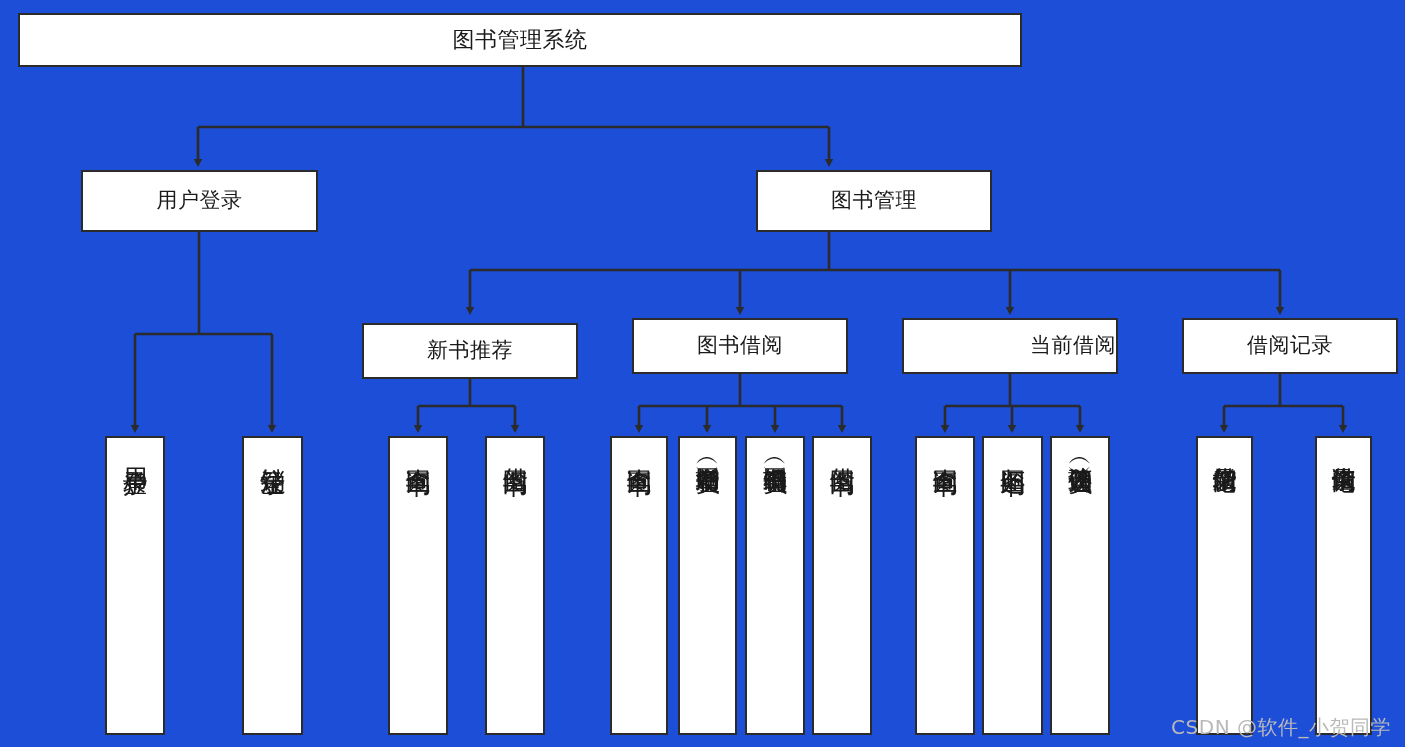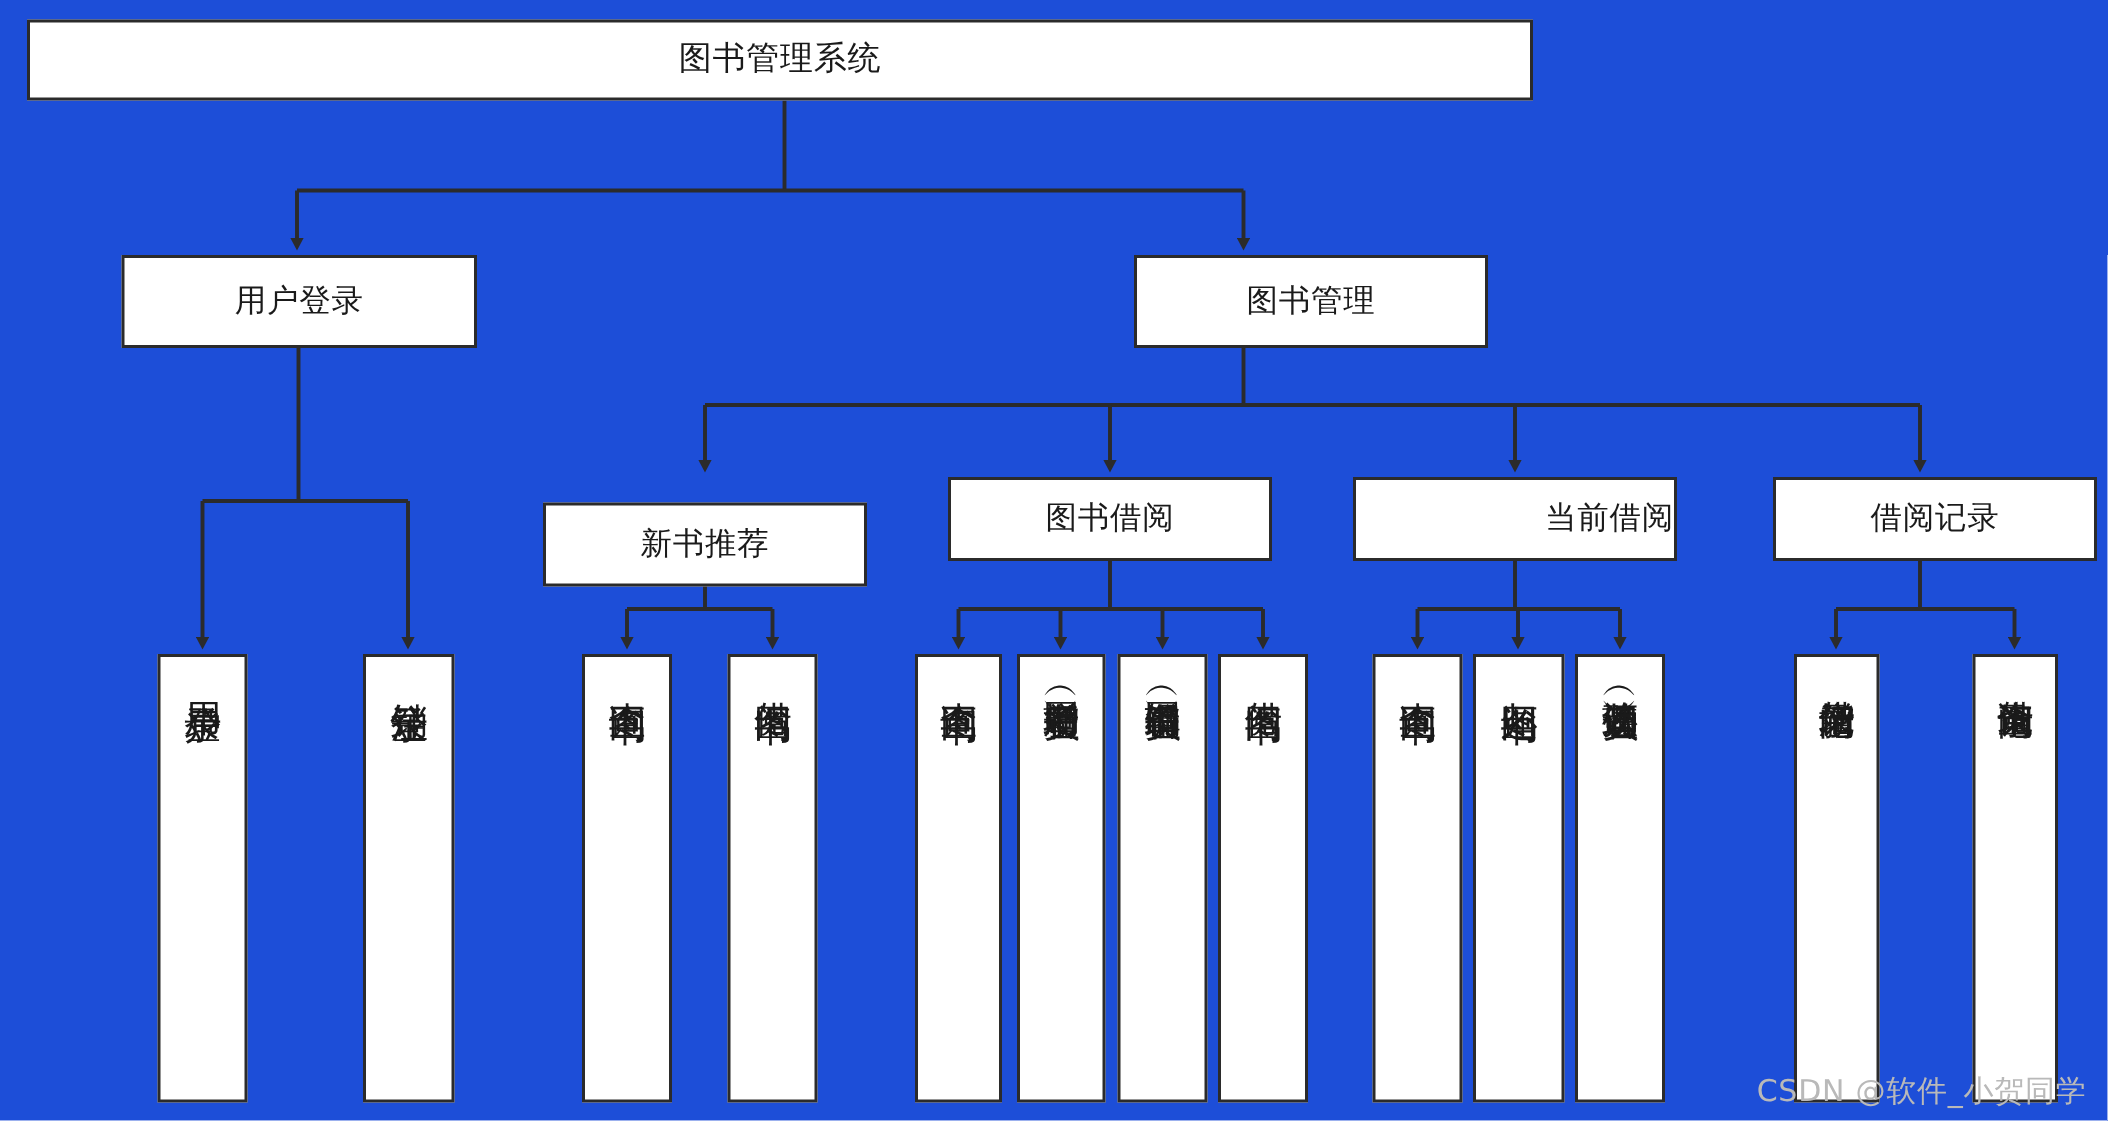--- a/index.html
+++ b/index.html
@@ -136,21 +136,21 @@
     <span class="label">图书管理系统</span>
   </div>
 
   <div class="node horiz" style="left: 81px; top: 170px; width: 237px; height: 62px;">
     <span class="label">用户登录</span>
   </div>
   <div class="node horiz" style="left: 736px; top: 170px; width: 236px; height: 62px; margin-left: 20px;">
     <span class="label">图书管理</span>
   </div>
 
-  <div class="node horiz" style="left: 362px; top: 335px; width: 216px; height: 56px;">
+  <div class="node horiz" style="left: 362px; top: 323px; width: 216px; height: 56px;">
     <span class="label">新书推荐</span>
   </div>
   <div class="node horiz" style="left: 632px; top: 318px; width: 216px; height: 56px; justify-content: center;">
     <span class="label">图书借阅</span>
   </div>
   <div class="node horiz" style="left: 902px; top: 318px; width: 216px; height: 56px; justify-content: flex-end;">
     <span class="label">当前借阅</span>
   </div>
   <div class="node horiz" style="left: 1172px; top: 318px; width: 216px; height: 56px; margin-left: 10px;">
     <span class="label">借阅记录</span>

